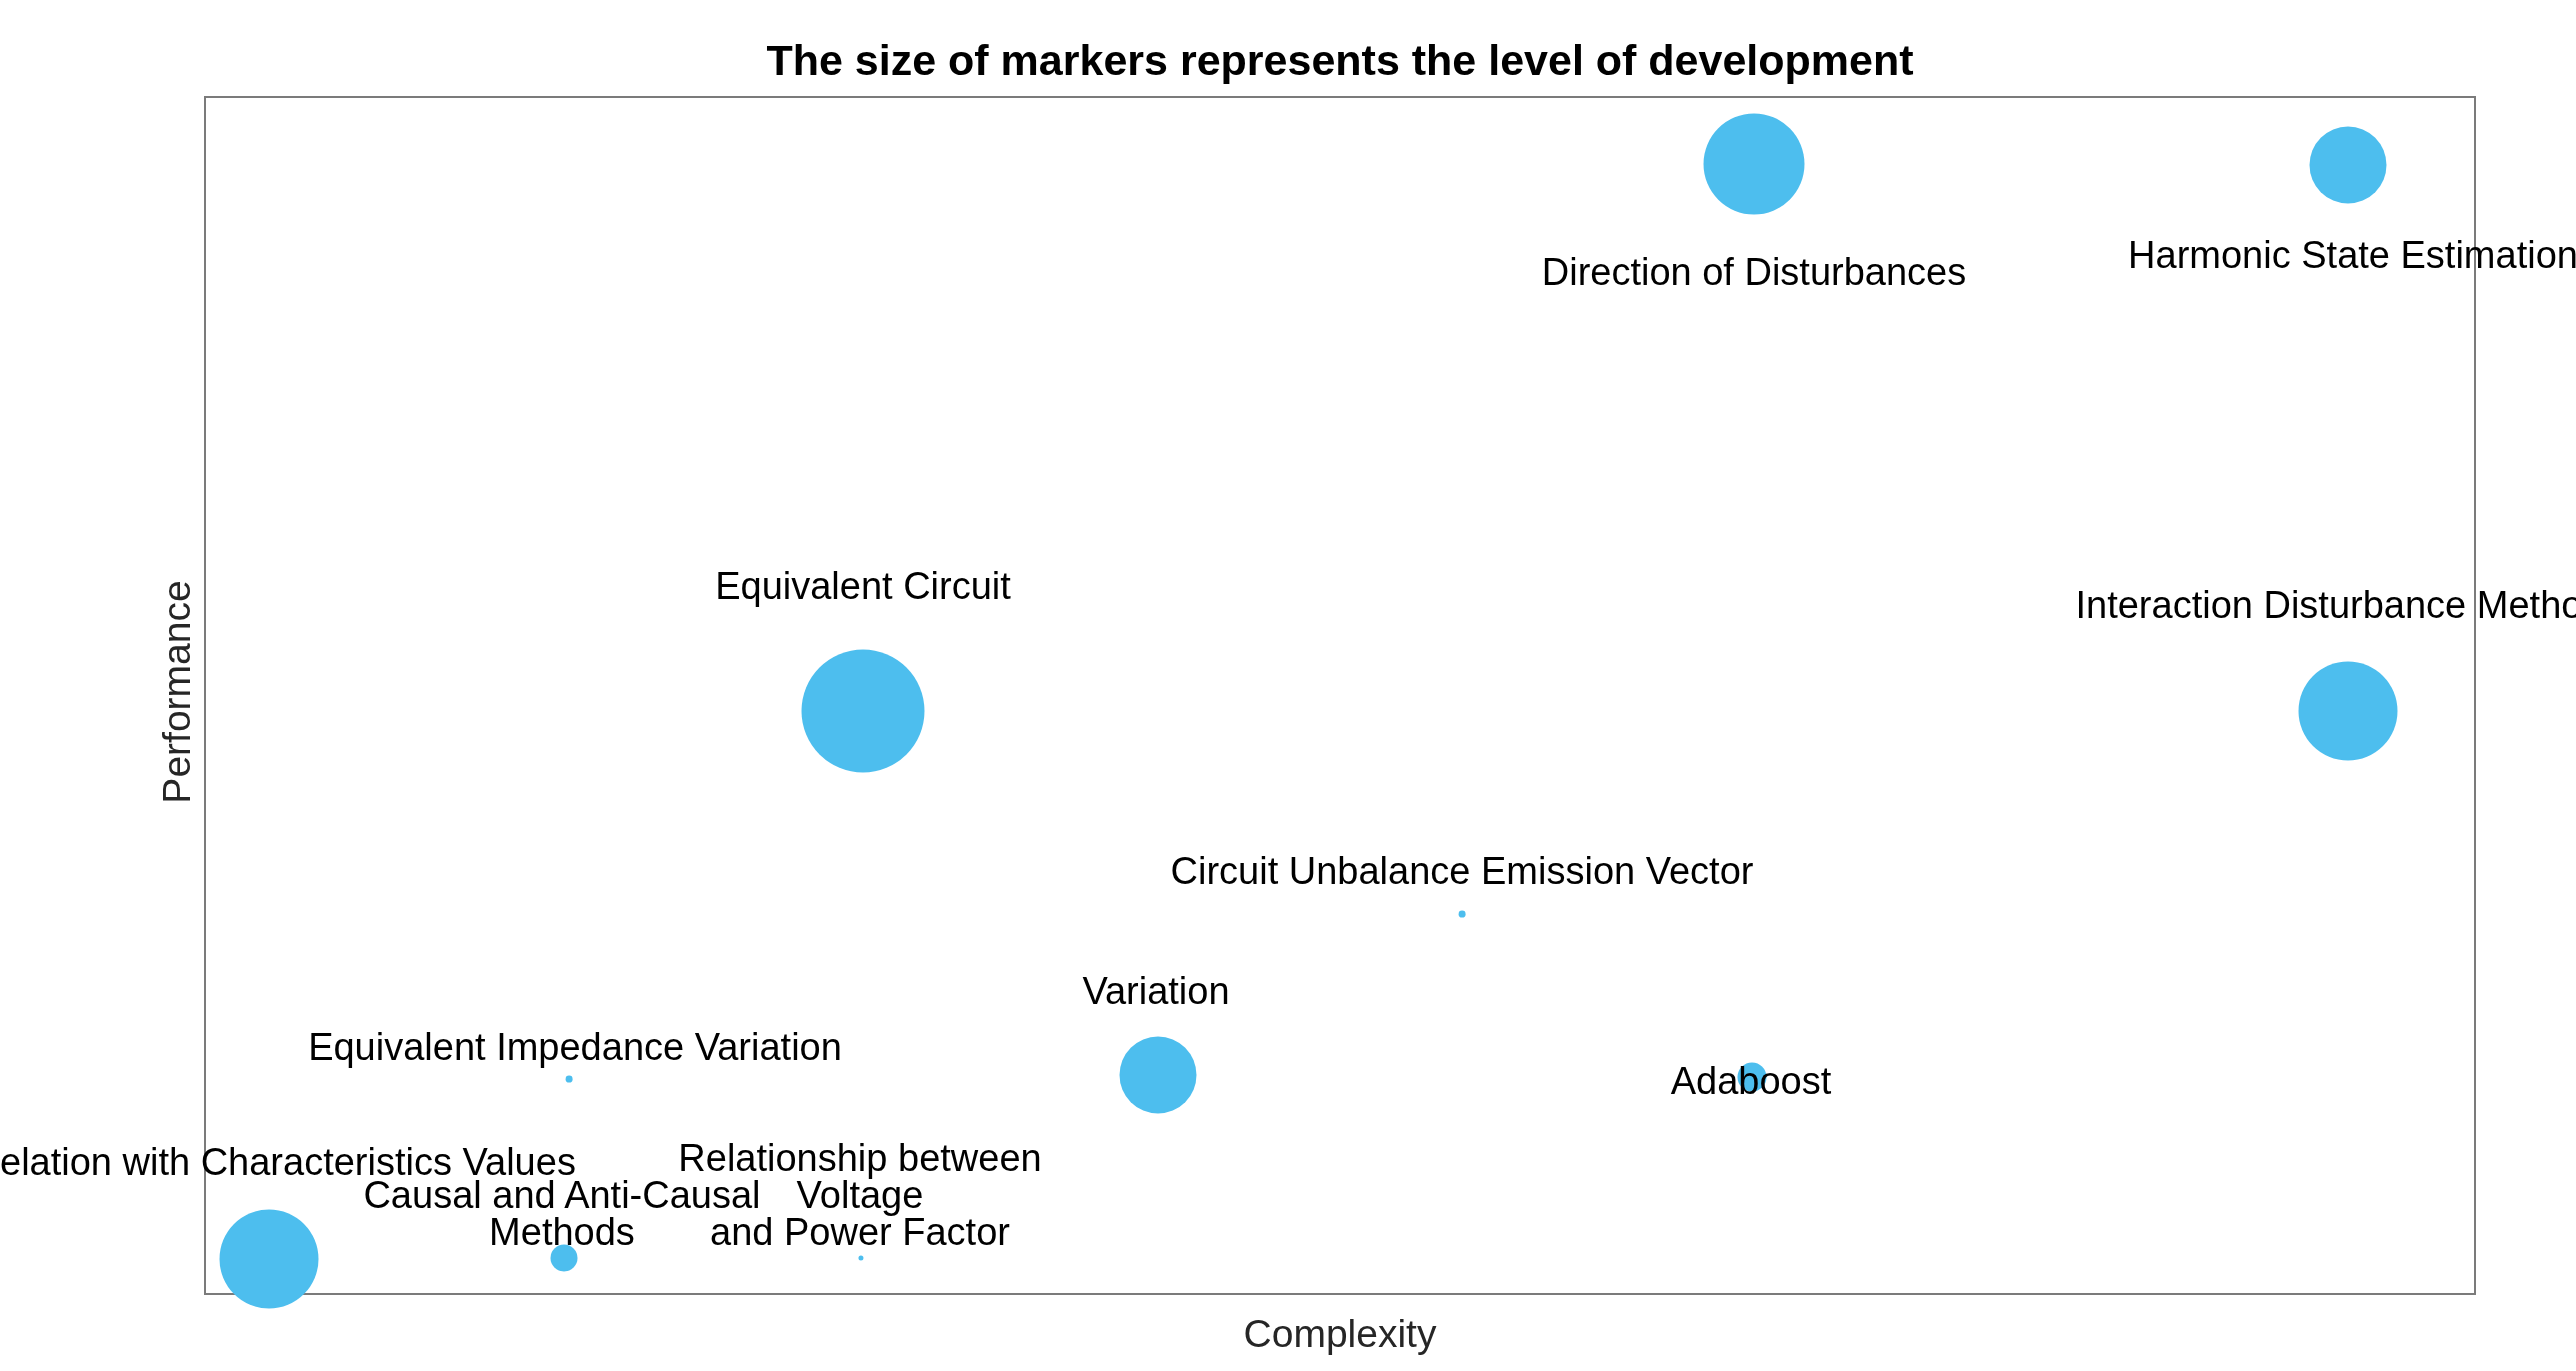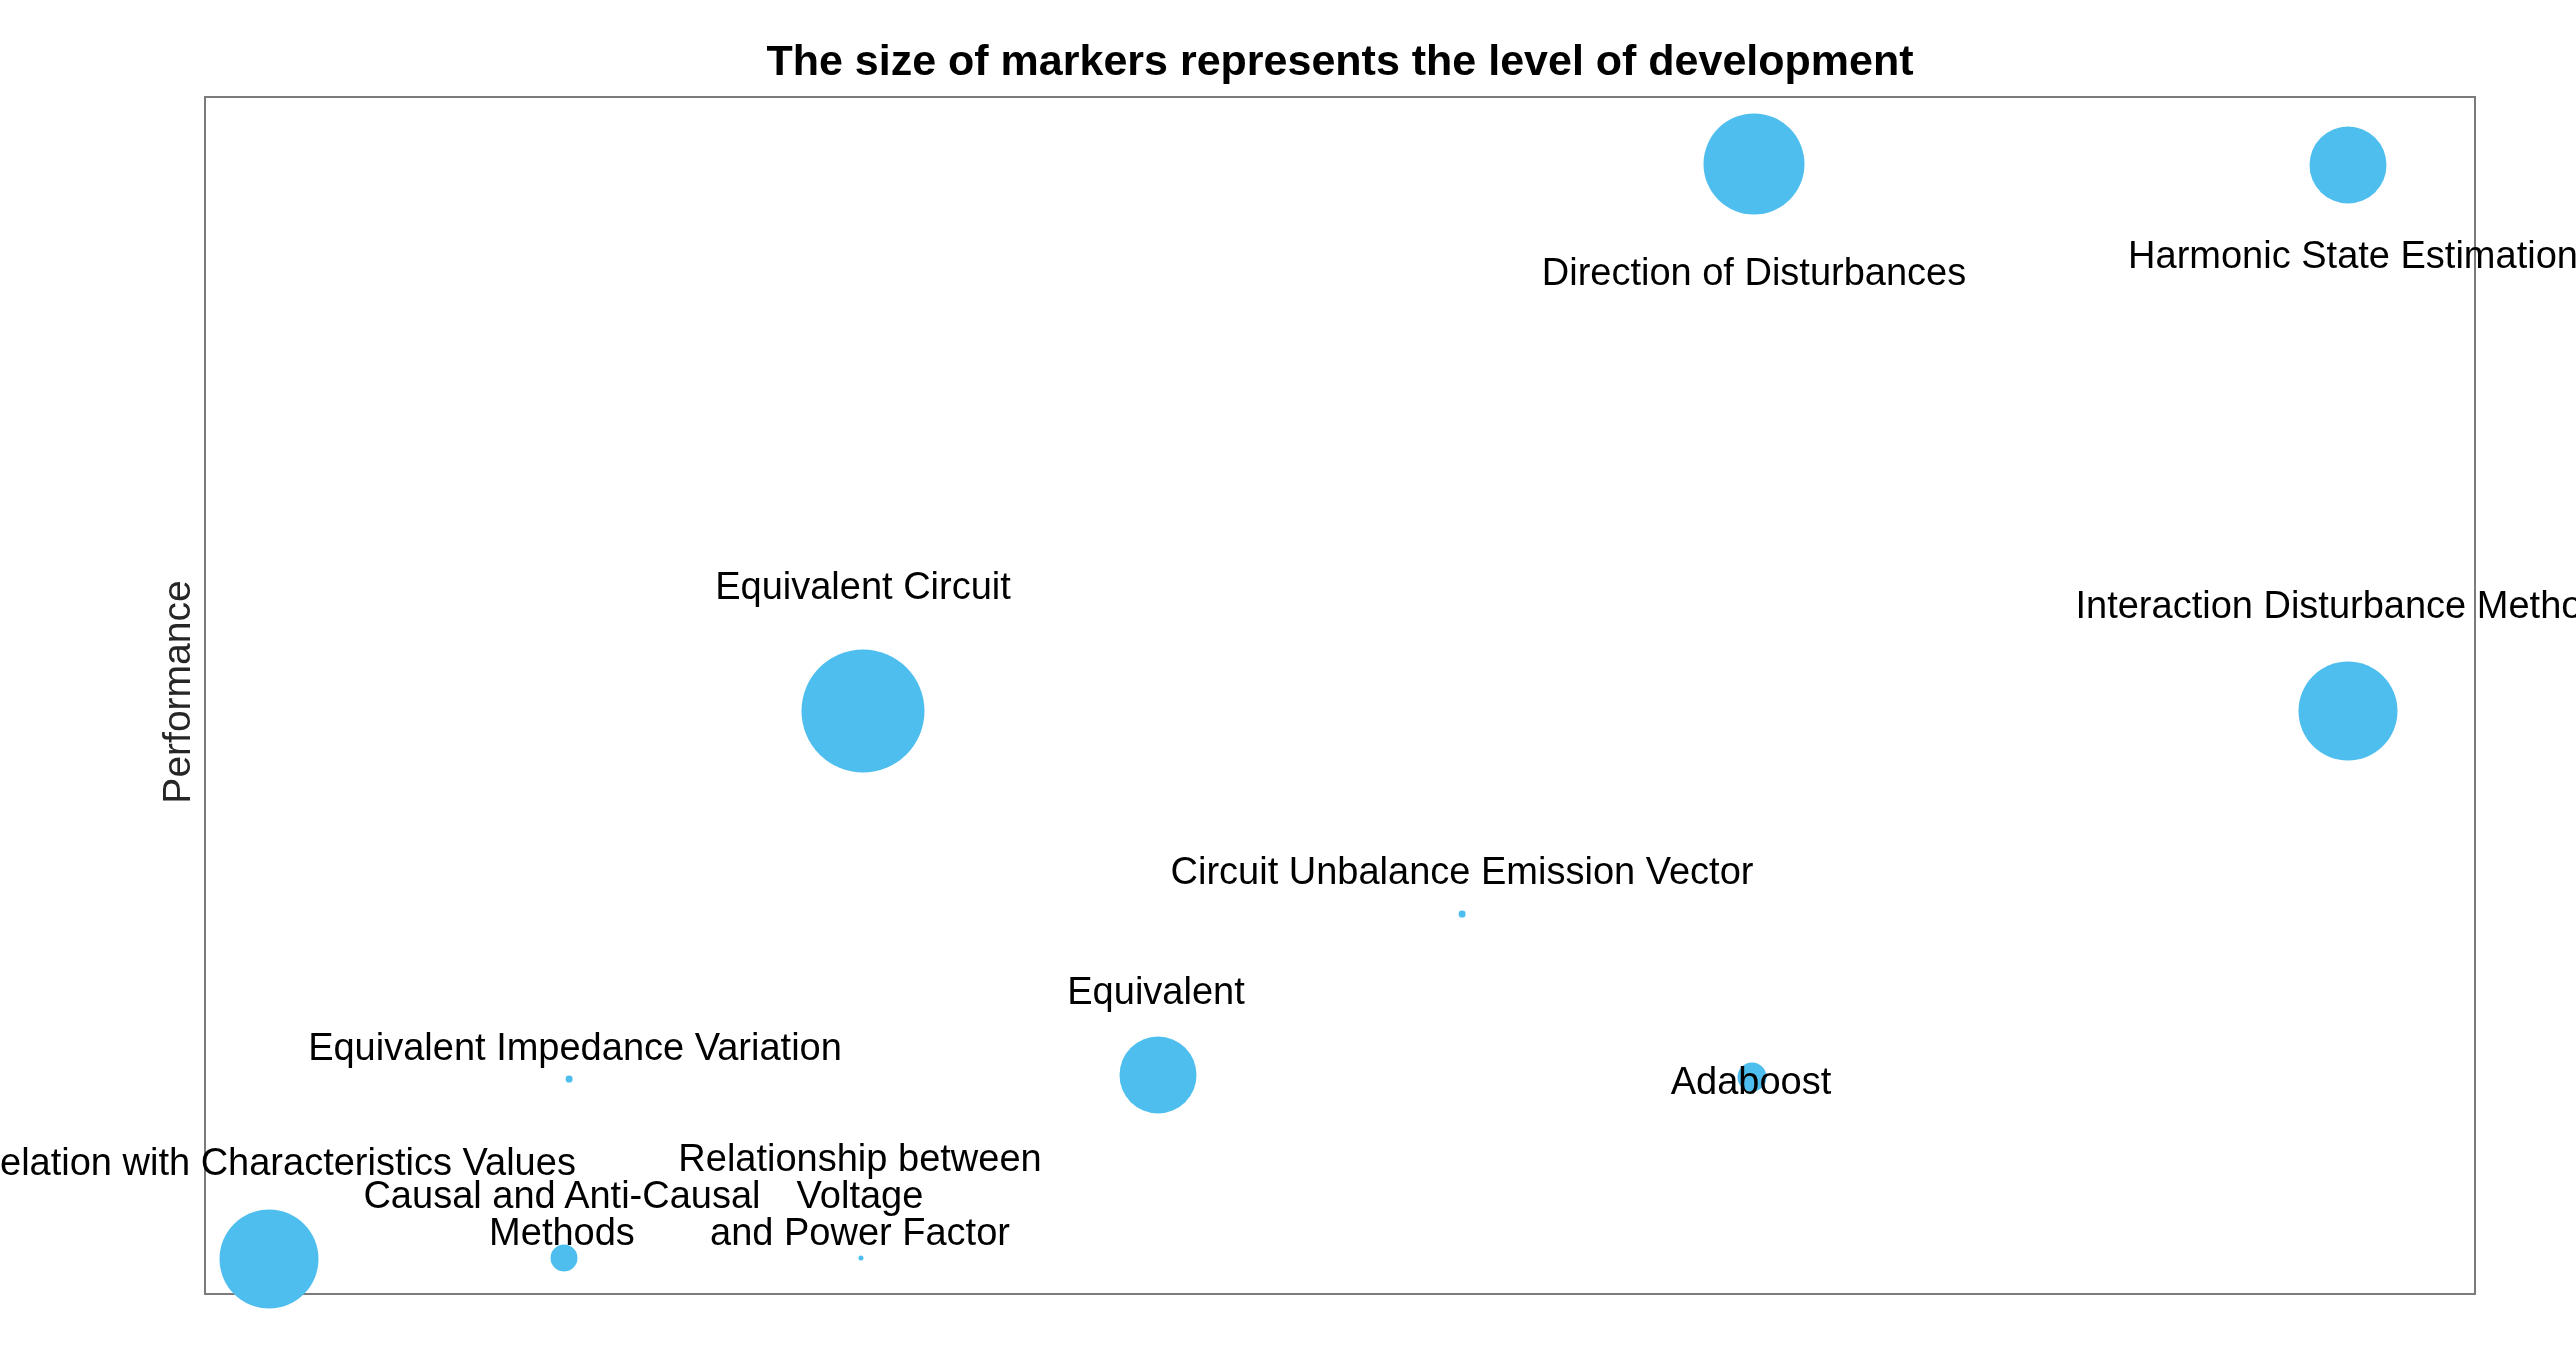--- a/index.html
+++ b/index.html
@@ -84,29 +84,30 @@
       <div class="bubble-label" style="left: 1548px; top: 174px;">Direction of Disturbances</div>
       <div class="bubble" style="left: 2142px; top: 67px; width: 77px; height: 77px; background: rgb(77, 190, 238);"></div>
       <div class="bubble-label" style="left: 2147px; top: 157px;">Harmonic State Estimation</div>
       <div class="bubble" style="left: 657px; top: 613px; width: 123px; height: 123px; background: rgb(77, 190, 238);"></div>
       <div class="bubble-label" style="left: 657px; top: 488px;">Equivalent Circuit</div>
       <div class="bubble" style="left: 2142px; top: 613px; width: 99px; height: 99px; background: rgb(77, 190, 238);"></div>
       <div class="bubble-label" style="left: 2143px; top: 507px;">Interaction Disturbance Methods</div>
       <div class="bubble" style="left: 1256px; top: 816px; width: 6.8px; height: 6.8px; background: rgb(77, 190, 238);"></div>
       <div class="bubble-label" style="left: 1256px; top: 773px;">Circuit Unbalance Emission Vector</div>
       <div class="bubble" style="left: 952px; top: 977px; width: 77px; height: 77px; background: rgb(77, 190, 238);"></div>
-      <div class="bubble-label" style="left: 950px; top: 893px;">Equivalent</div>
+      <div class="bubble-label" style="left: 950px; top: 893px;">Variation</div>
       <div class="bubble" style="left: 1546px; top: 979px; width: 29px; height: 29px; background: rgb(77, 190, 238);"></div>
       <div class="bubble-label" style="left: 1545px; top: 964px; margin-top: 19px;">Adaboost</div>
       <div class="bubble" style="left: 363px; top: 981px; width: 6.8px; height: 6.8px; background: rgb(77, 190, 238);"></div>
       <div class="bubble-label" style="left: 369px; top: 949px;">Equivalent Impedance Variation</div>
       <div class="bubble" style="left: 63px; top: 1161px; width: 99px; height: 99px; background: rgb(77, 190, 238);"></div>
       <div class="bubble-label" style="left: 45px; top: 1064px;">Correlation with Characteristics Values</div>
       <div class="bubble" style="left: 358px; top: 1160px; width: 27px; height: 27px; background: rgb(77, 190, 238);"></div>
       <div class="bubble-label" style="left: 356px; top: 1116px;">Causal and Anti-Causal<br>Methods</div>
       <div class="bubble" style="left: 655px; top: 1160px; width: 5.1px; height: 5.1px; background: rgb(77, 190, 238);"></div>
       <div class="bubble-label" style="left: 654px; top: 1097px;">Relationship between<br>Voltage<br>and Power Factor</div>
     </div>
 
+  <div class="x-axis-label">Complexity</div>
 
   <div class="y-axis-label">Performance</div>
 </div>
 
 
 </body></html>

